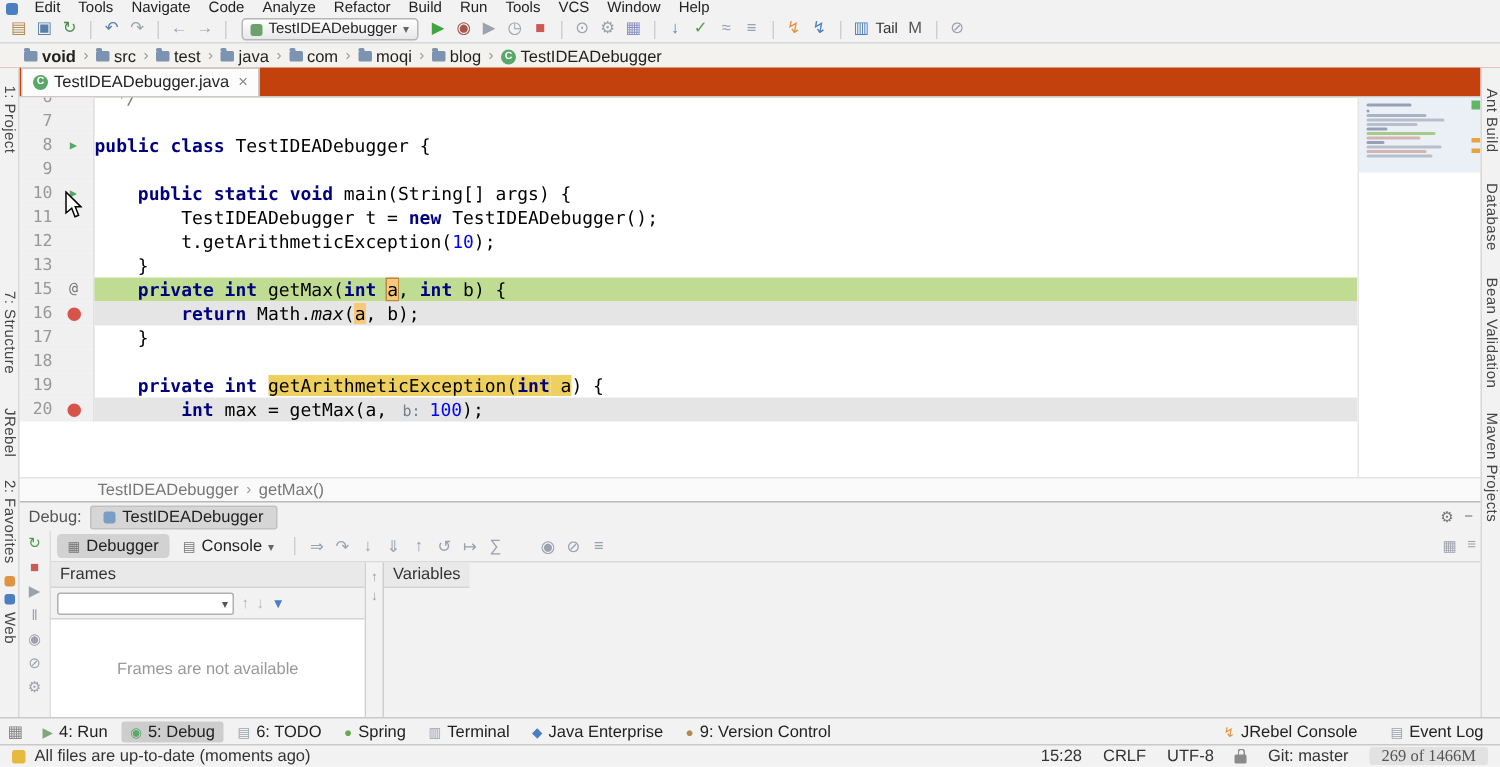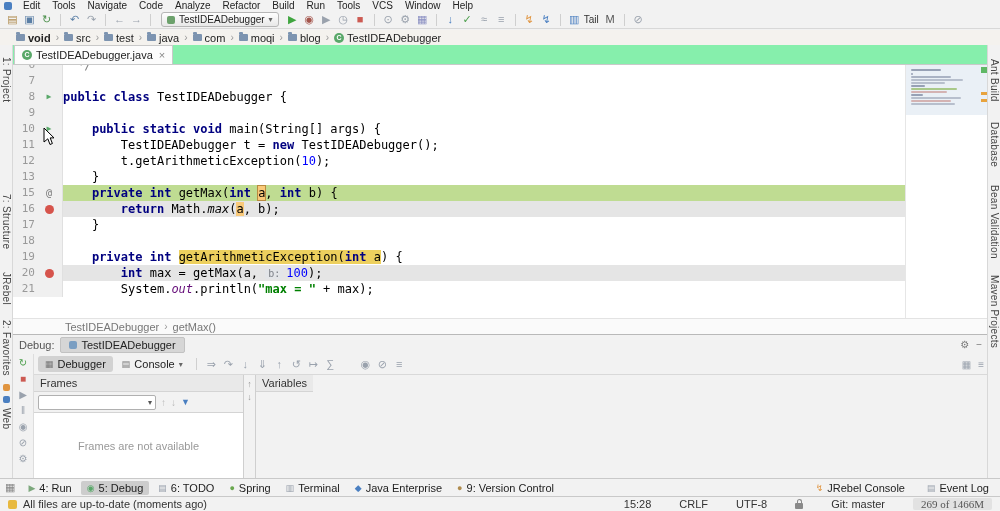--- a/index.html
+++ b/index.html
@@ -25,21 +25,21 @@
   .navbar { position:absolute; top:30px; left:0; right:0; height:15px; background:#f4f2ee; display:flex; align-items:center; padding-left:14px; }
   .nav-wrap { display:flex; align-items:center; gap:2px; }
   .nav-item { display:flex; align-items:center; gap:3px; padding:0 2px; }
   .nav-folder { width:9px; height:7px; background:#7d94b0; border-radius:1px; position:relative; }
   .nav-folder::before { content:""; position:absolute; top:-2px; left:0; width:4px; height:2px; background:#7d94b0; border-radius:1px 1px 0 0; }
   .nav-class { width:10px; height:10px; border-radius:50%; background:#59a869; color:#fff; font-size:7px; line-height:10px; text-align:center; font-weight:bold; flex:none; }
   .nav-sep { color:#999; font-size:10px; margin:0 1px; }
   .bold { font-weight:bold; }
 
   
-  .tabbar { position:absolute; top:45px; left:0; right:0; height:20px; background:#86efac; border-bottom:1px solid #c9c9c9; display:flex; align-items:flex-end; padding-left:14px; }
+  .tabbar { position:absolute; top:45px; left:0; right:0; height:20px; background:#c2410c; border-bottom:1px solid #c9c9c9; display:flex; align-items:flex-end; padding-left:14px; }
   .ed-tab { height:19px; display:flex; align-items:center; gap:4px; background:#fcfcfc; border:1px solid #c9c9c9; border-bottom:none; padding:0 7px; font-size:11px; }
   .tab-close { color:#888; font-size:11px; margin-left:2px; }
 
   
   .editor { position:absolute; top:65px; left:13px; width:975px; height:253px; background:#fff; overflow:hidden; font-family:"DejaVu Sans Mono","Liberation Mono",monospace; font-size:12px; }
   #code-lines { position:absolute; top:-8px; left:0; right:83px; }
   .code-row { display:flex; height:16px; line-height:16px; }
   .gutter { width:50px; flex:none; background:#f0f0f0; border-right:1px solid #e0e0e0; display:flex; }
   .lnum { width:24px; text-align:right; color:#999; font-size:11px; padding-right:2px; }
   .gicon { width:24px; display:flex; align-items:center; justify-content:center; }
@@ -337,27 +337,20 @@
           <div class="code"><span>    </span><span class="kw">private</span><span> </span><span class="kw">int</span><span> </span><span class="hly">getArithmeticException(</span><span class="kw hly">int</span><span class="hly"> a</span><span>) {</span></div>
         </div>
         <div class="code-row">
           <div class="gutter">
             <span class="lnum">20</span>
             <span class="gicon">
               <span class="bpdot"></span>
             </span>
           </div>
           <div class="code bg-bp"><span>        </span><span class="kw">int</span><span> max = getMax(a, </span><span class="inlay">b:</span><span class="num">100</span><span>);</span></div>
-        </div>
-        <div class="code-row">
-          <div class="gutter">
-            <span class="lnum">21</span>
-            <span class="gicon"></span>
-          </div>
-          <div class="code"><span>        System.</span><span class="field">out</span><span>.println(</span><span class="str">"max = "</span><span> + max);</span></div>
         </div>
       </div>
     <div class="minimap">
       <div class="mm-view"></div>
       <div id="mm-lines">
           <div class="mm-bar" style="top: 4px; left: 5px; width: 30px; background: rgb(151, 161, 181);"></div>
           <div class="mm-bar" style="top: 8px; left: 5px; width: 2px; background: rgb(151, 161, 181);"></div>
           <div class="mm-bar" style="top: 11px; left: 5px; width: 40px; background: rgb(170, 179, 196);"></div>
           <div class="mm-bar" style="top: 14px; left: 5px; width: 52px; background: rgb(183, 191, 205);"></div>
           <div class="mm-bar" style="top: 17px; left: 5px; width: 34px; background: rgb(183, 191, 205);"></div>
@@ -535,21 +528,21 @@
         </span>
       </span>
   </div>
 
   <div class="statusbar">
     <span class="sb-left">
       <span class="sb-task-icon"></span>
       <span>All files are up-to-date (moments ago)</span>
     </span>
     <span class="sb-spacer"></span>
-    <span id="status-right" style="display:flex;gap:28px;align-items:center">
+    <span id="status-right" style="display:flex;gap:14px;align-items:center">
         <span class="sb-item">15:28</span>
         <span class="sb-item">CRLF</span>
         <span class="sb-item">UTF-8</span>
         <span class="lock"></span>
         <span class="sb-item">Git: master</span>
         <span class="sb-item sb-chip">269 of 1466M</span>
       </span>
   </div>
 
 </div>

